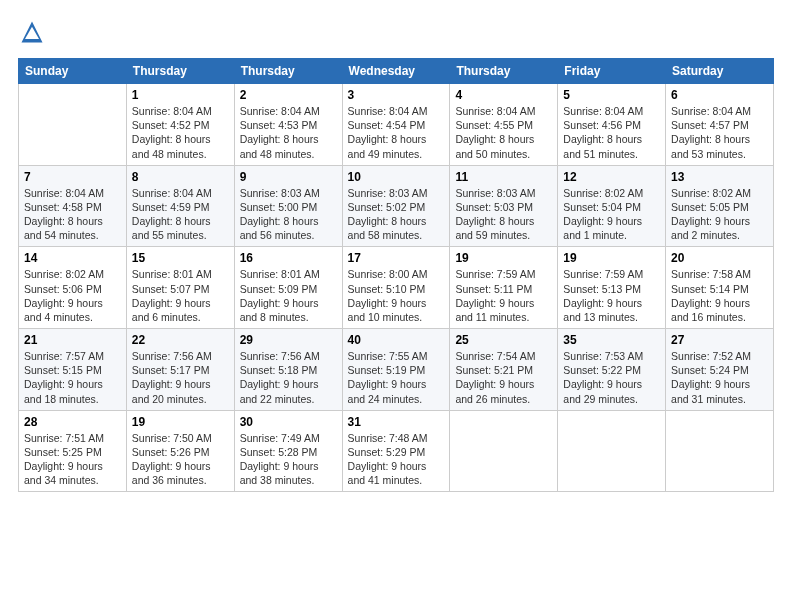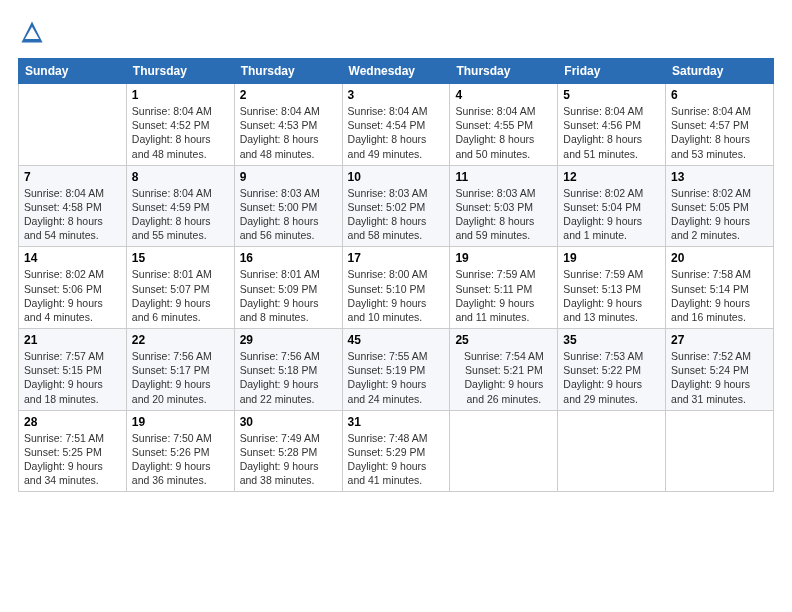--- a/index.html
+++ b/index.html
@@ -293,29 +293,29 @@
 and 20 minutes.</div>
           </td>
           <td>
             <span class="day-num">29</span>
             <div class="day-info" style="white-space: pre-line;">Sunrise: 7:56 AM
 Sunset: 5:18 PM
 Daylight: 9 hours
 and 22 minutes.</div>
           </td>
           <td>
-            <span class="day-num">45</span>
+            <span class="day-num">40</span>
             <div class="day-info" style="white-space: pre-line;">Sunrise: 7:55 AM
 Sunset: 5:19 PM
 Daylight: 9 hours
 and 24 minutes.</div>
           </td>
           <td>
             <span class="day-num">25</span>
-            <div class="day-info" style="white-space: pre-line; text-align: center;">Sunrise: 7:54 AM
+            <div class="day-info" style="white-space: pre-line;">Sunrise: 7:54 AM
 Sunset: 5:21 PM
 Daylight: 9 hours
 and 26 minutes.</div>
           </td>
           <td>
             <span class="day-num">35</span>
             <div class="day-info" style="white-space: pre-line;">Sunrise: 7:53 AM
 Sunset: 5:22 PM
 Daylight: 9 hours
 and 29 minutes.</div>

